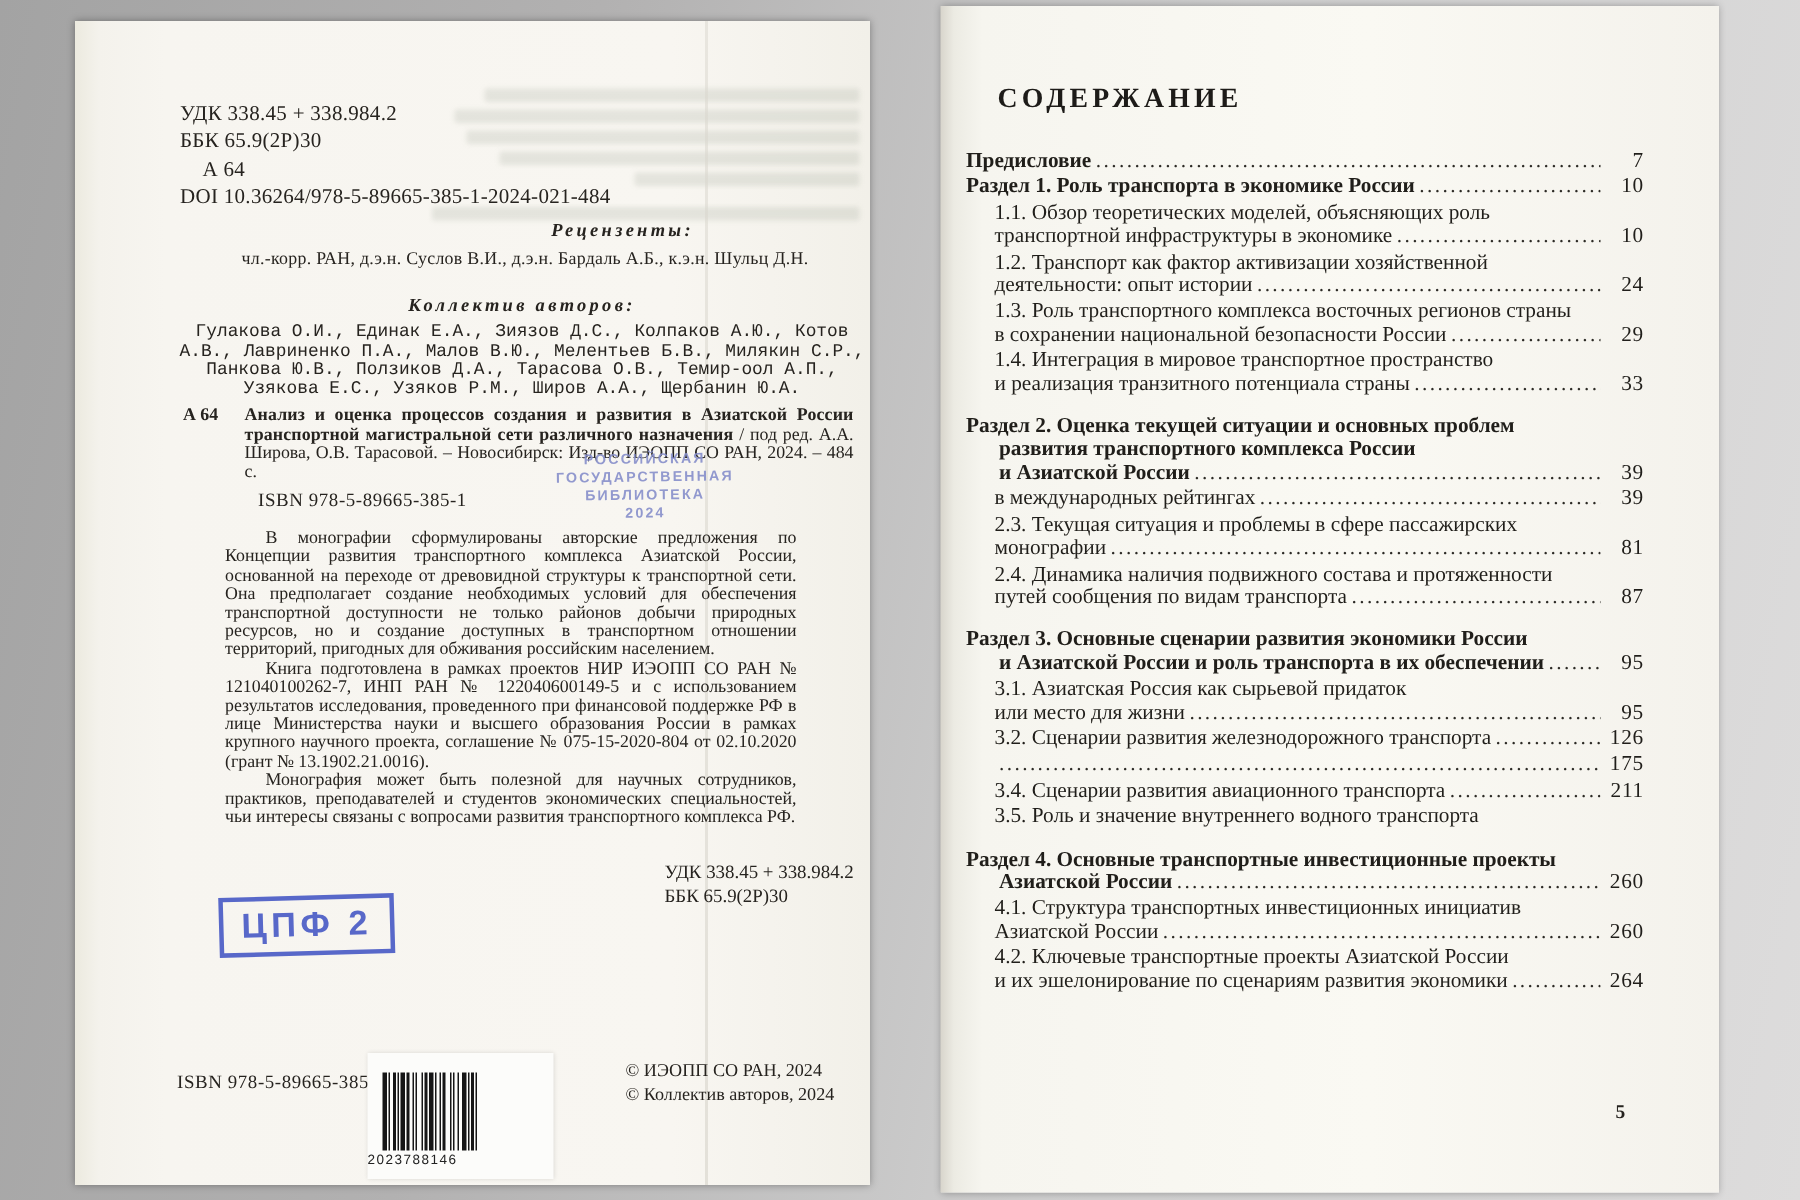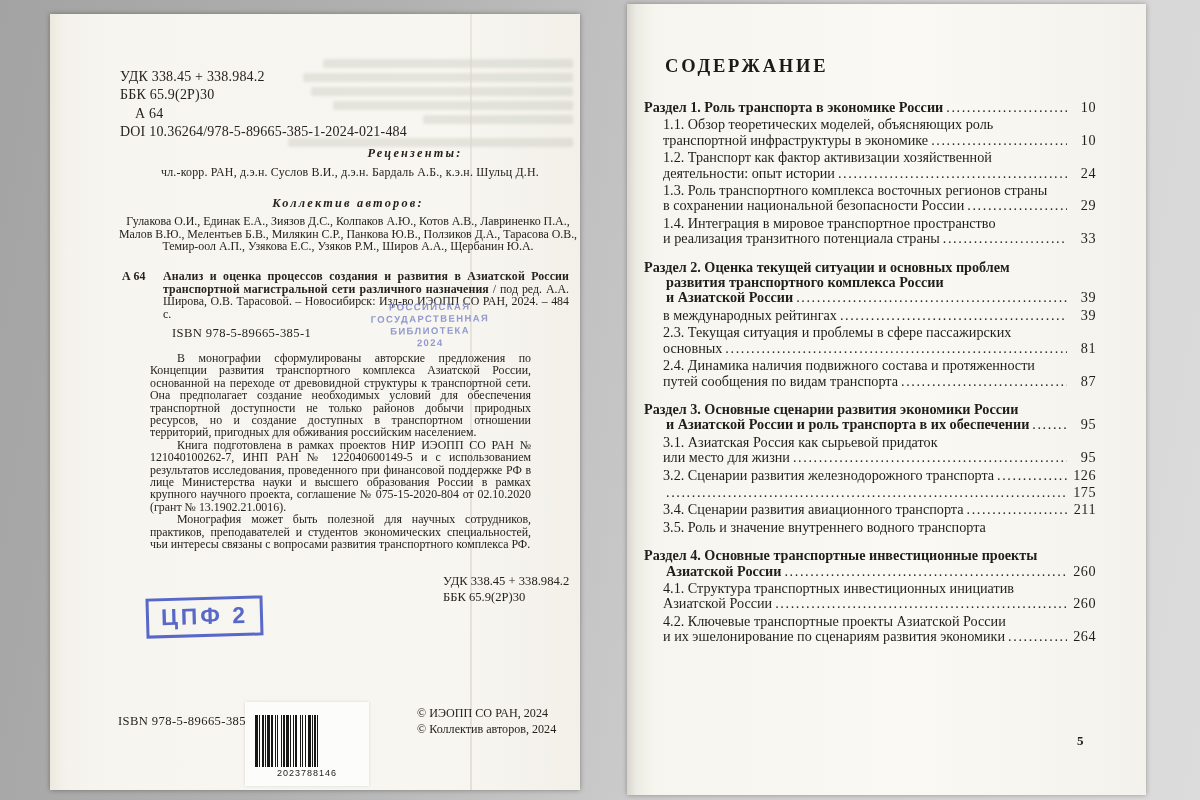--- a/index.html
+++ b/index.html
@@ -21,21 +21,21 @@
   }
   .abs { position:absolute; }
 
   
   .udk-top { left:70px; top:54px; font-size:14px; line-height:18.3px; letter-spacing:.2px; }
   .udk-top .l3 { padding-left:15px; }
   .heading-it { font-style:italic; font-weight:bold; letter-spacing:2.2px; font-size:12.3px; text-align:center; }
   .reviewers-heading { left:140px; top:132px; width:450px; }
   .reviewers-line { left:70px; top:151px; width:460px; font-size:11.9px; text-align:center; letter-spacing:.2px; }
   .authors-heading { left:68px; top:182px; width:460px; }
-  .authors-block { left:63px; top:201px; width:470px; font-size:11.9px; line-height:12.5px; text-align:center; }
+  .authors-block { left:63px; top:201px; width:470px; font-size:11.9px; line-height:12.5px; text-align:center;font-family:Liberation Mono, monospace; }
   .catalog { left:72px; top:256px; width:447px; font-size:11.9px; line-height:12.5px; }
   .catalog .code { position:absolute; left:0; top:0; font-weight:bold; }
   .catalog .entry { margin-left:41px; text-align:justify; }
   .catalog .entry b { letter-spacing:.1px; }
   .isbn-mid { left:122px; top:312px; font-size:12.6px; letter-spacing:.4px; }
   .lib-stamp {
     left:295px; top:287px; width:170px; text-align:center;
     font-family:"Liberation Sans","DejaVu Sans",sans-serif;
     color:#878fcb; font-size:9.5px; font-weight:bold; letter-spacing:1.4px;
     line-height:12px; opacity:.9; transform:rotate(-.8deg);
@@ -47,21 +47,21 @@
     left:96px; top:583px; padding:3px 12px 4px;
     border:3px solid #4355c4; color:#4355c4;
     font-family:"Liberation Sans","DejaVu Sans",sans-serif;
     font-size:23px; font-weight:bold; letter-spacing:3px;
     transform:rotate(-1.6deg); opacity:.88;
   }
   .isbn-bottom { left:68px; top:700px; font-size:12.6px; letter-spacing:.4px; }
   .barcode-label { left:195px; top:688px; width:124px; height:84px; background:#fcfcfa; box-shadow:0 0 3px rgba(0,0,0,.12); }
   .bars { display:flex; align-items:stretch; height:52px; margin:13px 10px 0; }
   .bars i { display:block; }
-  .bar-num { text-align:center; font-family:"Liberation Sans","DejaVu Sans",sans-serif; font-size:9px; letter-spacing:1px; color:#222; margin-top:1px; }
+  .bar-num { text-align:left; font-family:"Liberation Sans","DejaVu Sans",sans-serif; font-size:9px; letter-spacing:1px; color:#222; margin-top:1px; }
   .copyright { left:367px; top:692px; font-size:12.1px; line-height:15.5px; }
 
   
   .bleed { pointer-events:none; filter:blur(1.6px); }
   .bleed i { display:block; height:9px; margin:5px 0 5px auto; background:#7f8a77; opacity:.16; border-radius:2px; }
   .crease { width:2px; background:linear-gradient(#d9d6cd,#cfccc2); opacity:.5; }
 
   
   .toc-title { left:38px; top:52px; font-size:18.5px; font-weight:bold; letter-spacing:2.8px; color:#1d1b18; }
   .toc { left:17px; top:94px; width:452px; font-size:14.2px; line-height:15.4px; color:#201e1a; }
@@ -188,20 +188,27 @@
       <div>© ИЭОПП СО РАН, 2024</div>
       <div>© Коллектив авторов, 2024</div>
     </div>
   </div>
 
   <div class="page page-right">
     <div class="abs toc-title">СОДЕРЖАНИЕ</div>
     <div class="abs toc" id="toc-root">
         <div class="toc-entry section">
           <div class="row">
+            <span class="txt">Предисловие</span>
+            <span class="dots"></span>
+            <span class="pg">7</span>
+          </div>
+        </div>
+        <div class="toc-entry section">
+          <div class="row">
             <span class="txt">Раздел 1. Роль транспорта в экономике России</span>
             <span class="dots"></span>
             <span class="pg">10</span>
           </div>
         </div>
         <div class="toc-entry sub">
           <div class="cont">1.1. Обзор теоретических моделей, объясняющих роль</div>
           <div class="row">
             <span class="txt">транспортной инфраструктуры в экономике</span>
             <span class="dots"></span>
@@ -244,21 +251,21 @@
         <div class="toc-entry sub">
           <div class="row">
             <span class="txt">в международных рейтингах</span>
             <span class="dots"></span>
             <span class="pg">39</span>
           </div>
         </div>
         <div class="toc-entry sub">
           <div class="cont">2.3. Текущая ситуация и проблемы в сфере пассажирских</div>
           <div class="row">
-            <span class="txt">основных</span>
+            <span class="txt">монографии</span>
             <span class="dots"></span>
             <span class="pg">81</span>
           </div>
         </div>
         <div class="toc-entry sub">
           <div class="cont">2.4. Динамика наличия подвижного состава и протяженности</div>
           <div class="row">
             <span class="txt">путей сообщения по видам транспорта</span>
             <span class="dots"></span>
             <span class="pg">87</span>

